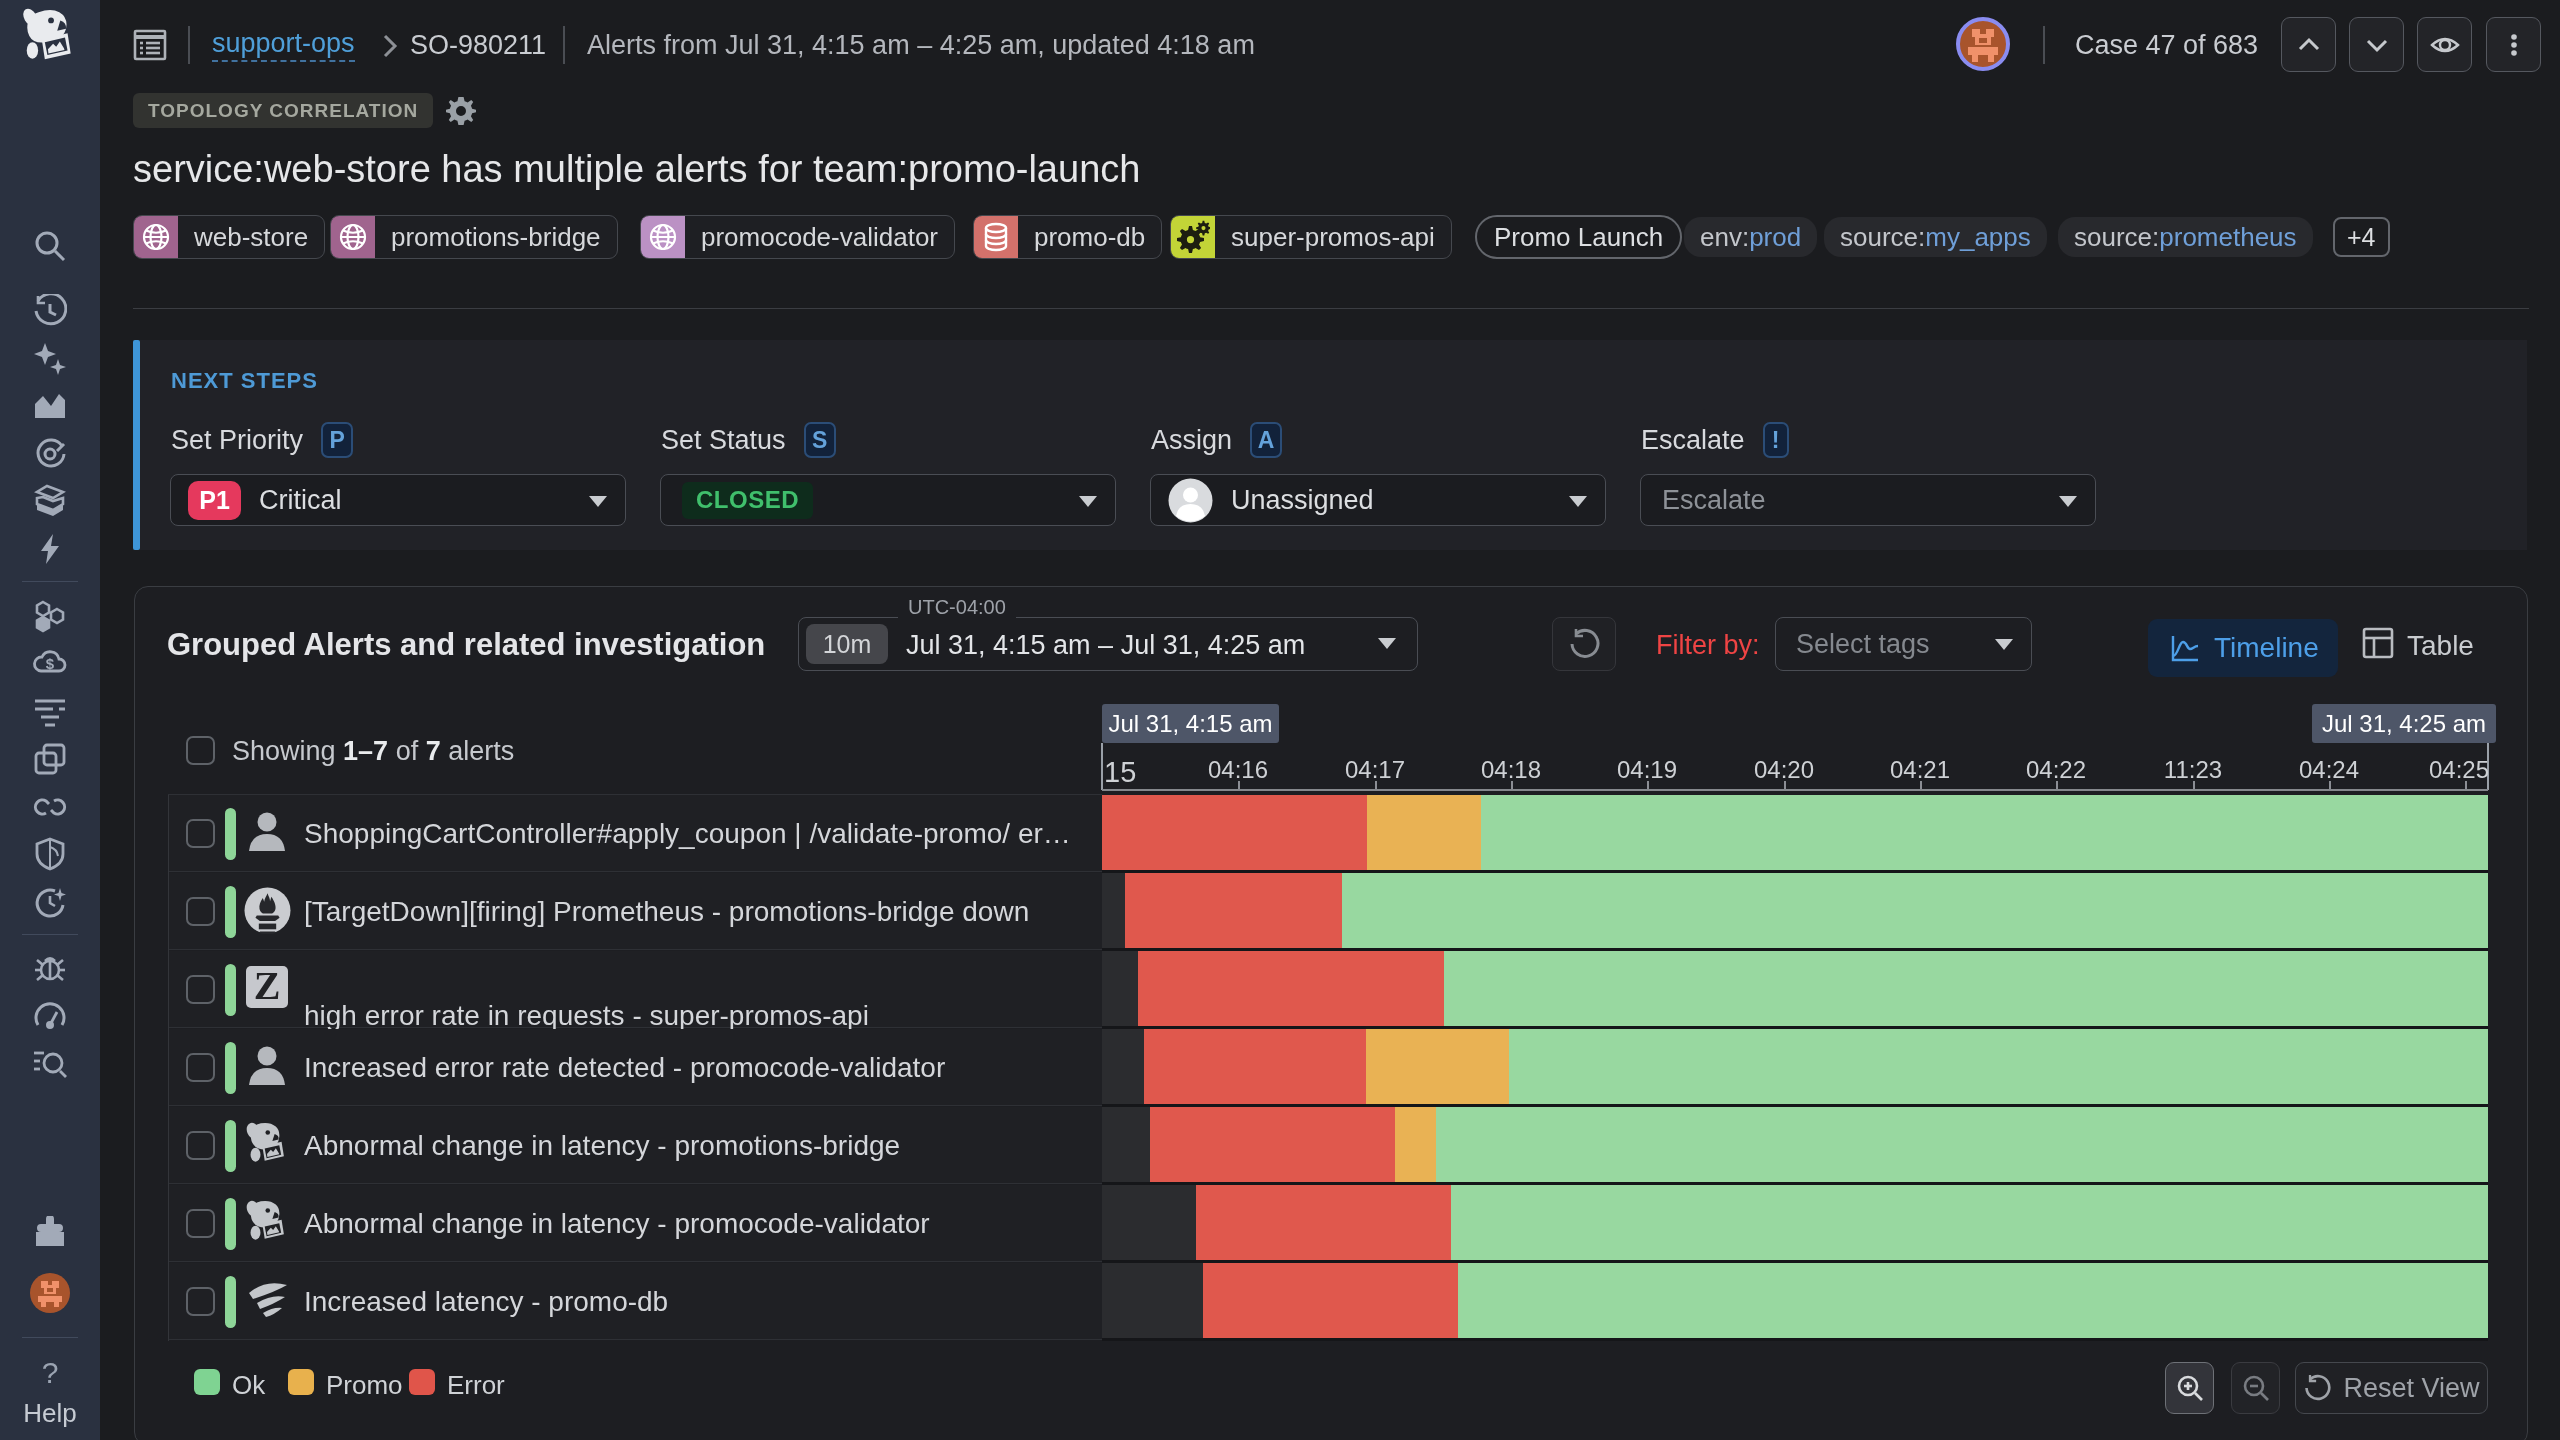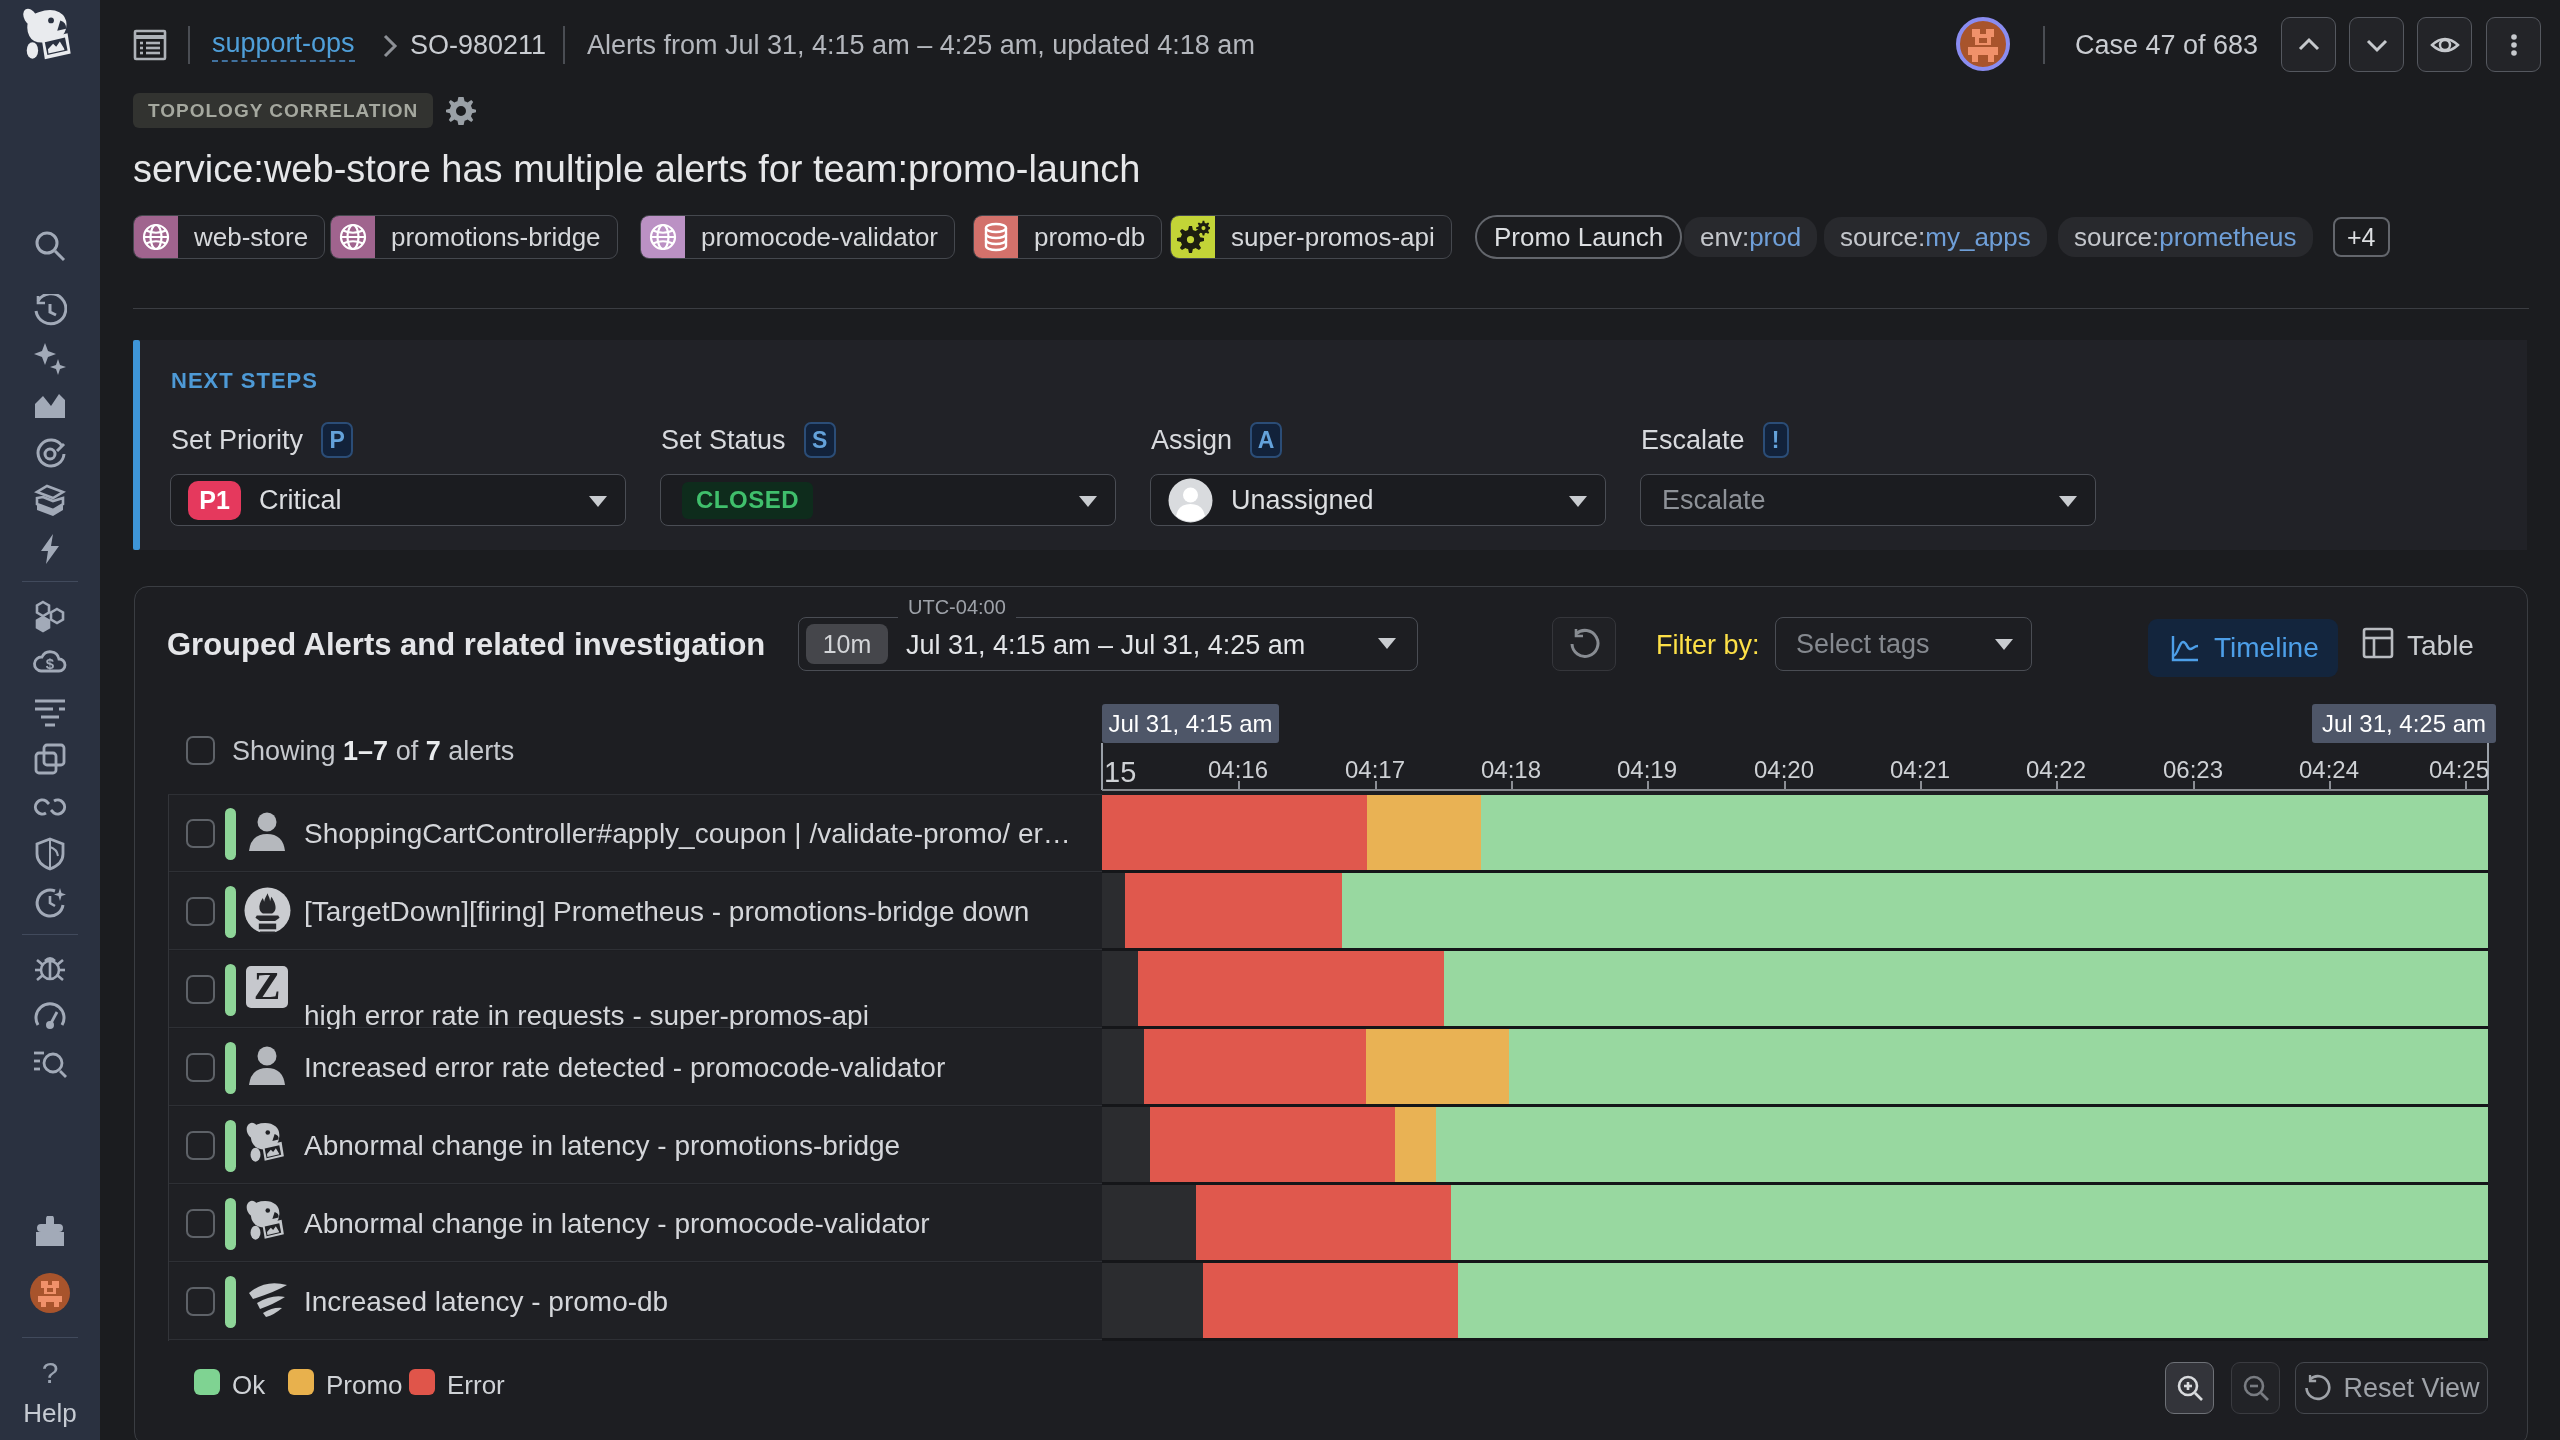--- a/index.html
+++ b/index.html
@@ -390,21 +390,21 @@
 <div class="abs" style="left:898px;top:596px;padding:0 10px;font-size:20px;color:#9ea2a9;background:#1d1e22">UTC-04:00</div>
 <div class="abs" style="left:806px;top:624px;width:82px;height:40px;background:#45464b;border-radius:8px;color:#d3d5d8;font-size:25px;display:flex;align-items:center;justify-content:center">10m</div>
 <div class="abs" style="left:906px;top:630px;font-size:27px;color:#e3e5e8">Jul 31, 4:15 am – Jul 31, 4:25 am</div>
 <div class="caret" style="left:1378px;top:638px"></div>
 <div class="abs" style="left:1552px;top:617px;width:64px;height:54px;border:1px solid #35363b;border-radius:8px;background:#202125;display:flex;align-items:center;justify-content:center">
         <svg width="32" height="32" viewBox="0 0 32 32" fill="none" stroke="#888c92" stroke-width="3">
           <path d="M8 6 A13 13 0 1 1 4 16"></path>
           <path d="M8 1 L8 8 L15 8" fill="none" stroke-width="2.6"></path>
         </svg>
       </div>
-<div class="abs" style="left:1656px;top:630px;font-size:27px;color:#fde047">Filter by:</div>
+<div class="abs" style="left:1656px;top:630px;font-size:27px;color:#ef4444">Filter by:</div>
 <div class="abs" style="left:1775px;top:617px;width:257px;height:54px;border:1px solid #4a4d54;border-radius:8px;background:#1d1e22;display:flex;align-items:center">
         <div style="margin-left:20px;font-size:27px;color:#85898f">Select tags</div>
         <div class="caret" style="right:18px;top:21px;position:absolute"></div>
       </div>
 <div class="abs" style="left:2148px;top:619px;width:190px;height:58px;background:#13253d;border-radius:9px;display:flex;align-items:center">
         <svg style="margin-left:22px" width="30" height="30" viewBox="0 0 30 30" fill="none" stroke="#4d9fe8" stroke-width="2.4">
           <path d="M3 3 L3 27 L28 27"></path>
           <path d="M3 23 C8 23 9 9 13 9 C17 9 17 16 20 16 C23 16 24 13 28 13"></path>
         </svg>
         <div style="margin-left:14px;font-size:28px;color:#4d9fe8">Timeline</div>
@@ -425,21 +425,21 @@
 <div class="abs" style="left:2487px;top:743px;width:2px;height:47px;background:#9aa0a8"></div>
 
 <div class="abs" style="left:1104px;top:756px;font-size:29px;color:#ced1d5">15</div>
 <div class="ticklb" style="left:1238px">04:16</div>
 <div class="ticklb" style="left:1375px">04:17</div>
 <div class="ticklb" style="left:1511px">04:18</div>
 <div class="ticklb" style="left:1647px">04:19</div>
 <div class="ticklb" style="left:1784px">04:20</div>
 <div class="ticklb" style="left:1920px">04:21</div>
 <div class="ticklb" style="left:2056px">04:22</div>
-<div class="ticklb" style="left:2193px">06:23</div>
+<div class="ticklb" style="left:2193px">11:23</div>
 <div class="ticklb" style="left:2329px">04:24</div>
 <div class="ticklb" style="left:2489px;transform:translateX(-100%)">04:25</div>
 <div class="tick" style="left:1238px"></div>
 <div class="tick" style="left:1375px"></div>
 <div class="tick" style="left:1511px"></div>
 <div class="tick" style="left:1647px"></div>
 <div class="tick" style="left:1784px"></div>
 <div class="tick" style="left:1920px"></div>
 <div class="tick" style="left:2056px"></div>
 <div class="tick" style="left:2193px"></div>

